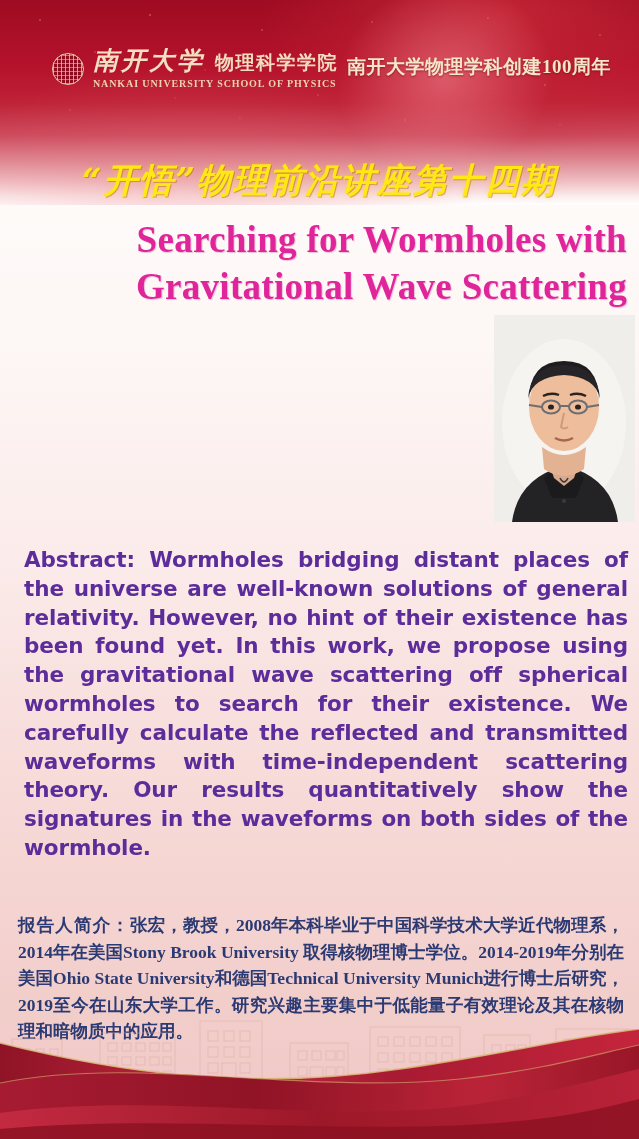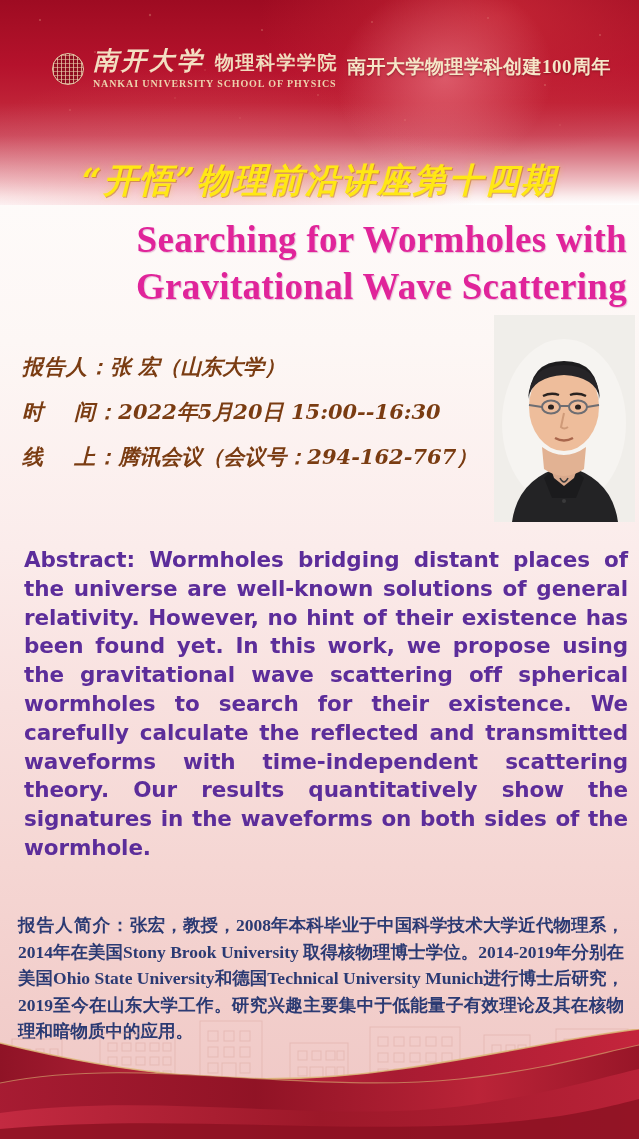--- a/index.html
+++ b/index.html
@@ -295,31 +295,20 @@
       <ellipse cx="84" cy="92" rx="3" ry="2.6" fill="#2b2320"></ellipse>
       <path d="M49 81 q8-4 16-1" stroke="#2a2320" stroke-width="2.4" fill="none"></path>
       <path d="M76 80 q8-3 16 1" stroke="#2a2320" stroke-width="2.4" fill="none"></path>
       <path d="M70 98 l-3 14 q3 3 7 0" stroke="#cf9a78" stroke-width="2" fill="none"></path>
       <path d="M61 123 q9 5 18 0" stroke="#a9664c" stroke-width="2.4" fill="none"></path>
       <path d="M66 163 q4 8 8 0" stroke="#3a3a3c" stroke-width="1.6" fill="none"></path>
       <circle cx="70" cy="186" r="2" fill="#3a3a3c"></circle>
     </svg>
   </div>
 
-  <div class="info-block">
-    <div class="info-line">
-      <span class="lbl">报告人：</span><span>张 宏（山东大学）</span>
-    </div>
-    <div class="info-line">
-      <span class="lbl">时　 间：</span><span>2022年5月20日 15:00--16:30</span>
-    </div>
-    <div class="info-line">
-      <span class="lbl">线　 上：</span><span>腾讯会议（会议号：294-162-767）</span>
-    </div>
-  </div>
 
   <div class="abstract">Abstract: Wormholes bridging distant places of the universe are well-known solutions of general relativity. However, no hint of their existence has been found yet. In this work, we propose using the gravitational wave scattering off spherical wormholes to search for their existence. We carefully calculate the reflected and transmitted waveforms with time-independent scattering theory. Our results quantitatively show the signatures in the waveforms on both sides of the wormhole.</div>
 
   <div class="bio">
     <span class="bio-lead">报告人简介：</span><span>张宏，教授，2008年本科毕业于中国科学技术大学近代物理系，2014年在美国Stony Brook University 取得核物理博士学位。2014-2019年分别在美国Ohio State University和德国Technical University Munich进行博士后研究，2019至今在山东大学工作。研究兴趣主要集中于低能量子有效理论及其在核物理和暗物质中的应用。</span>
   </div>
 
   <svg class="buildings" viewBox="0 0 639 100" preserveAspectRatio="none">
     <g fill="none" stroke="#dba9a2" stroke-width="1">
       <rect x="12" y="48" width="50" height="52"></rect>

